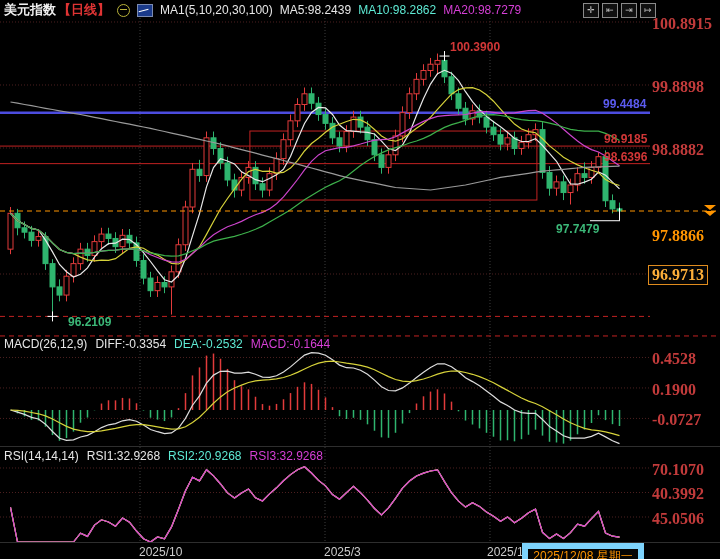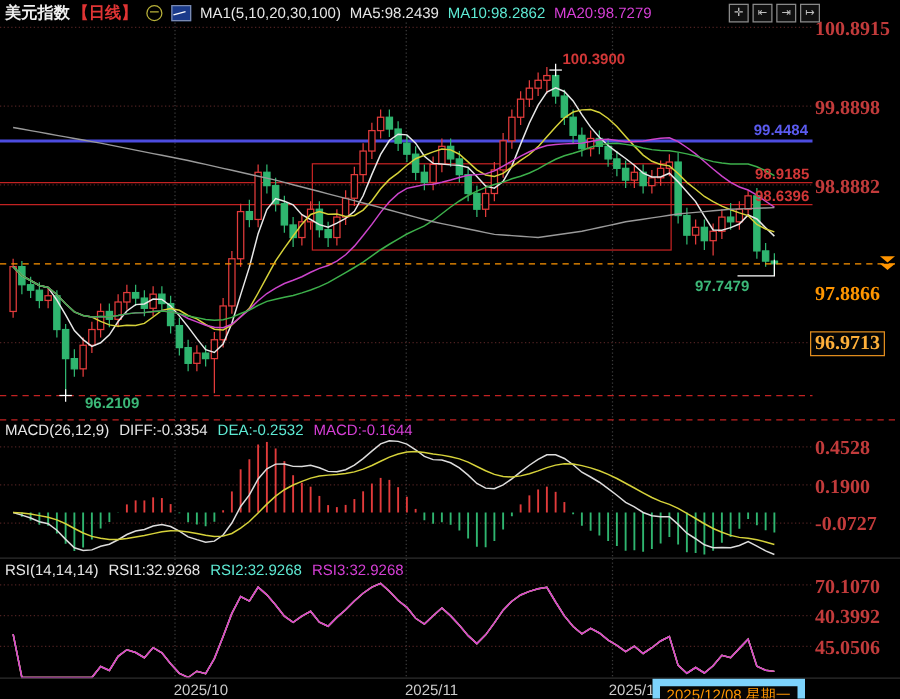--- a/index.html
+++ b/index.html
@@ -398,28 +398,28 @@
     <span class="yl">DEA:-0.2532</span>
     <span class="mg">MACD:-0.1644</span>
   </div>
   <div class="axis" style="top:350px;">0.4528</div>
   <div class="axis" style="top:381px;">0.1900</div>
   <div class="axis" style="top:411px;">-0.0727</div>
 
   <div class="prow" style="top:449px;">
     <span class="w">RSI(14,14,14)</span>
     <span class="w">RSI1:32.9268</span>
-    <span class="yl">RSI2:32.9268</span>
+    <span class="yl">RSI2:20.9268</span>
     <span class="mg">RSI3:32.9268</span>
   </div>
   <div class="axis" style="top:461px;">70.1070</div>
   <div class="axis" style="top:485px;">40.3992</div>
   <div class="axis" style="top:510px;">45.0506</div>
 
   <div class="sep" style="top:446px;"></div>
   <div class="sep" style="top:542px;"></div>
 
   <div class="tlab" style="left:139px;">2025/10</div>
-  <div class="tlab" style="left:324px;">2025/11</div>
+  <div class="tlab" style="left:324px;">2025/3</div>
   <div class="tlab" style="left:487px;">2025/1</div>
   <div class="datebox">2025/12/08 星期一</div>
 
 </div>
 
 </body></html>

